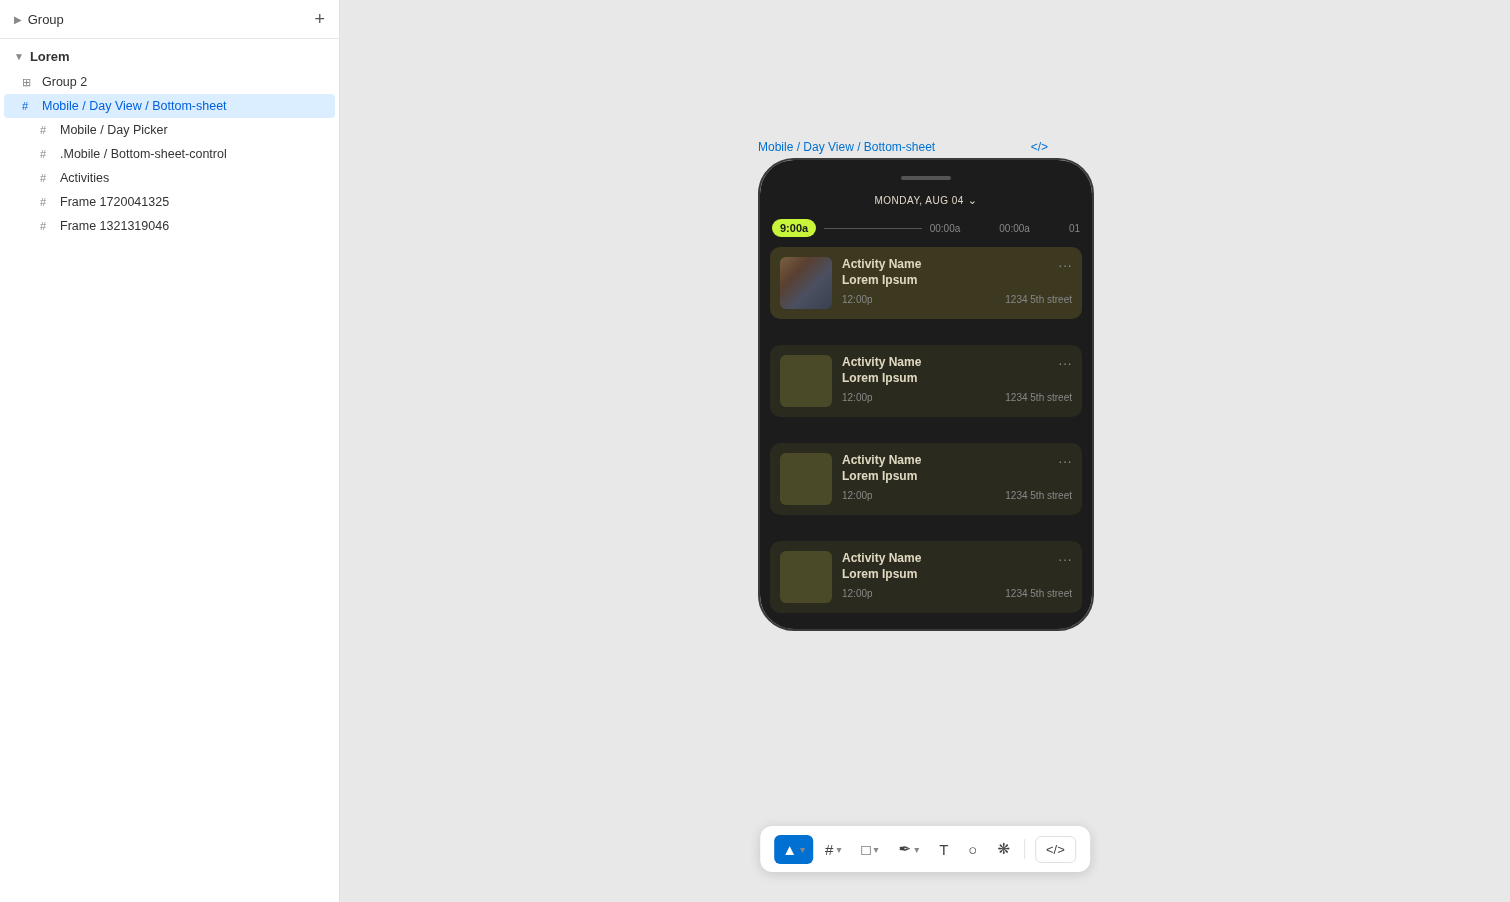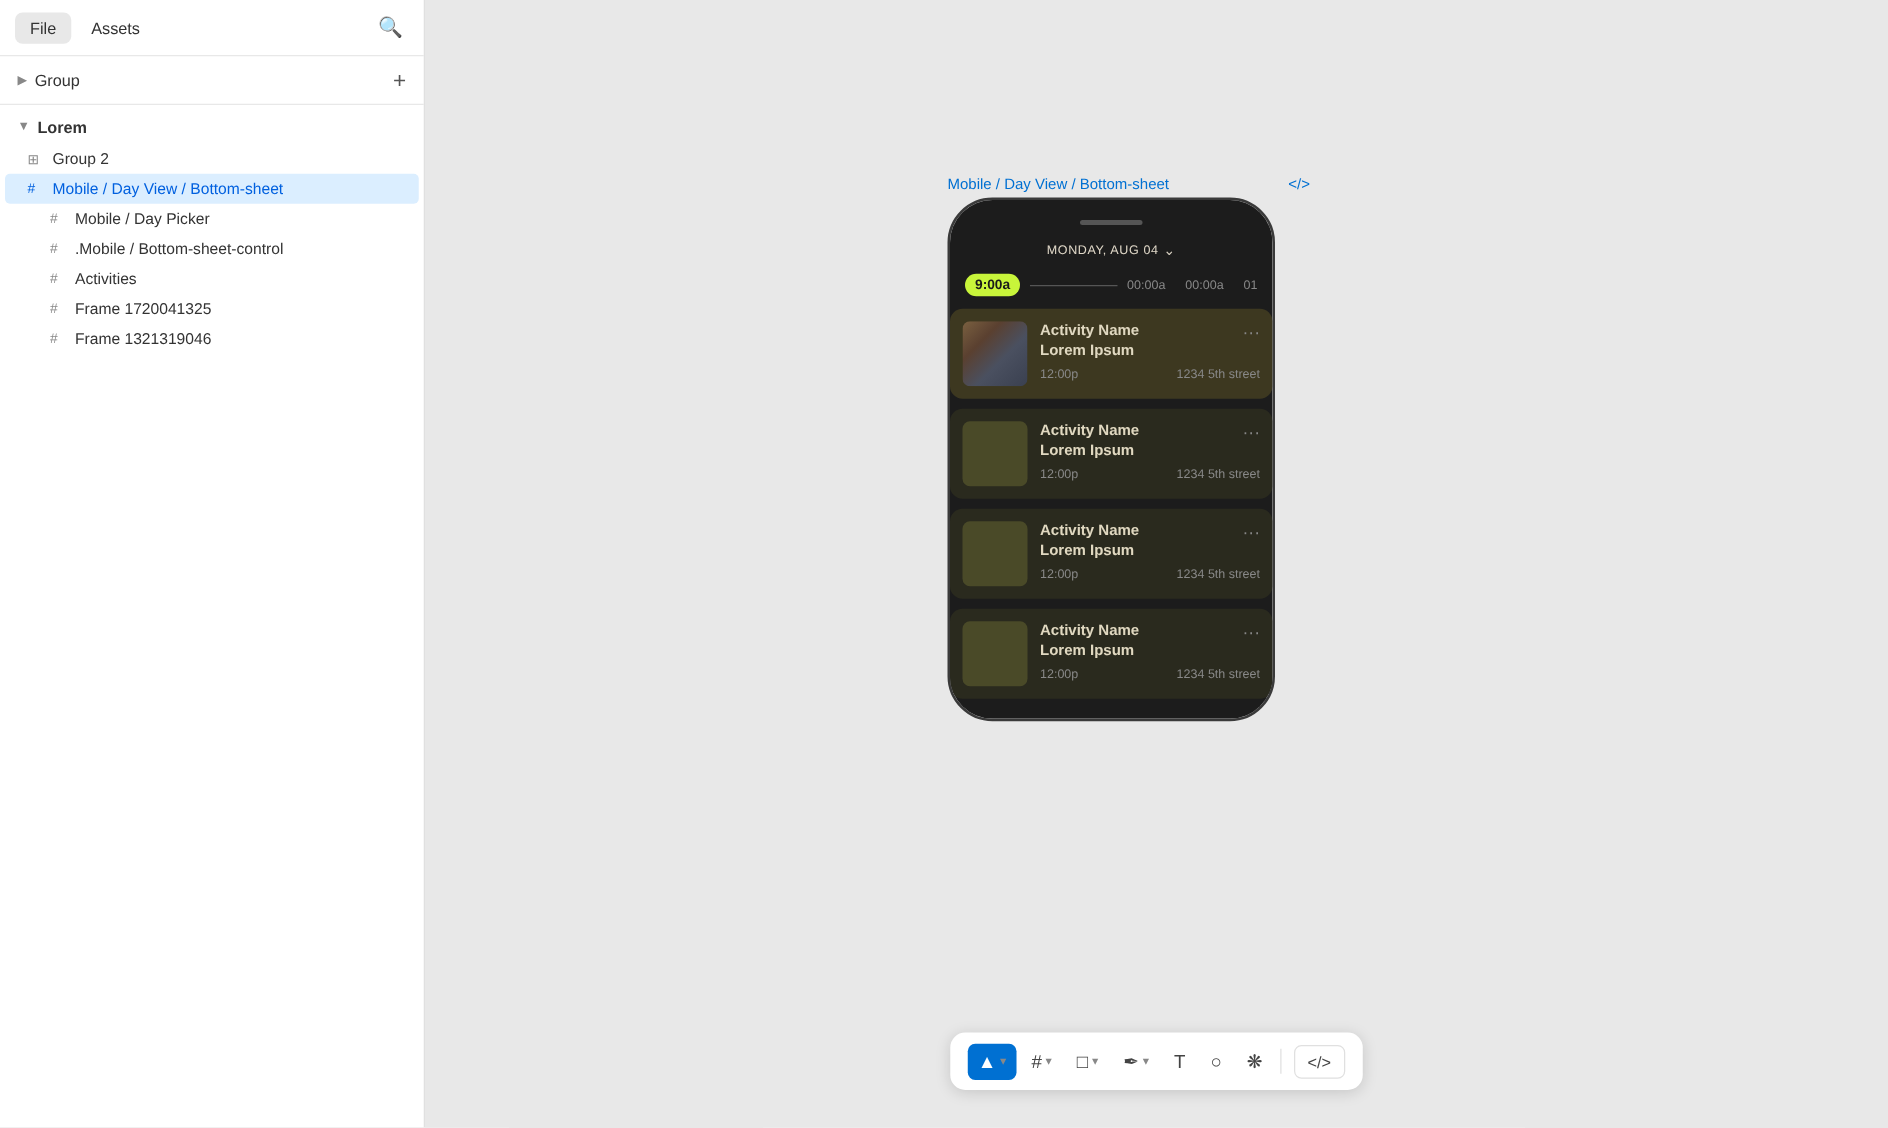--- a/index.html
+++ b/index.html
@@ -166,21 +166,21 @@
 
     
     .phone-container {
       position: absolute;
       top: 158px;
       left: 418px;
       width: 294px;
     }
 
     .phone-frame {
-      width: 262px;
+      width: 336px;
       background: #22c55e;
       border-radius: 36px;
       overflow: hidden;
       border: 2px solid #3a3a3a;
       position: relative;
     }
 
     
     .selection-box {
       position: absolute;
@@ -275,39 +275,39 @@
 
     .timeline-line {
       flex: 1;
       height: 1px;
       background: #555;
       position: relative;
     }
 
     .timeline-dots {
       display: flex;
-      gap: 16px;
+      gap: 39px;
       font-size: 10px;
       color: #888;
     }
 
     
     .description {
       padding: 0 14px 12px;
       font-size: 11px;
       color: #888;
       line-height: 1.5;
     }
 
     
     .activities-list {
-      padding: 0 0;
+      padding: 0 10px;
       display: flex;
       flex-direction: column;
-      gap: 8px;
+      gap: 26px;
       padding-bottom: 16px;
     }
 
     .activity-card {
       background: #2a2a1e;
       border-radius: 10px;
       padding: 10px;
       display: flex;
       gap: 10px;
       position: relative;
@@ -422,27 +422,20 @@
       color: #444;
       font-size: 13px;
       margin-left: 4px;
     }
   </style>
 </head>
 <body>
 
 <div class="sidebar">
 
-  <div class="sidebar-header">
-    <button class="tab-btn active">File</button>
-    <button class="tab-btn">Assets</button>
-    <button class="search-icon-btn">
-      <span>🔍</span>
-    </button>
-  </div>
 
   <div class="pages-section">
     <div class="pages-toggle">
       <span style="font-size:10px; color:#888;">▶</span>
       <span>Group</span>
     </div>
     <button class="add-page-btn">+</button>
   </div>
 
   <div class="layers-section">

